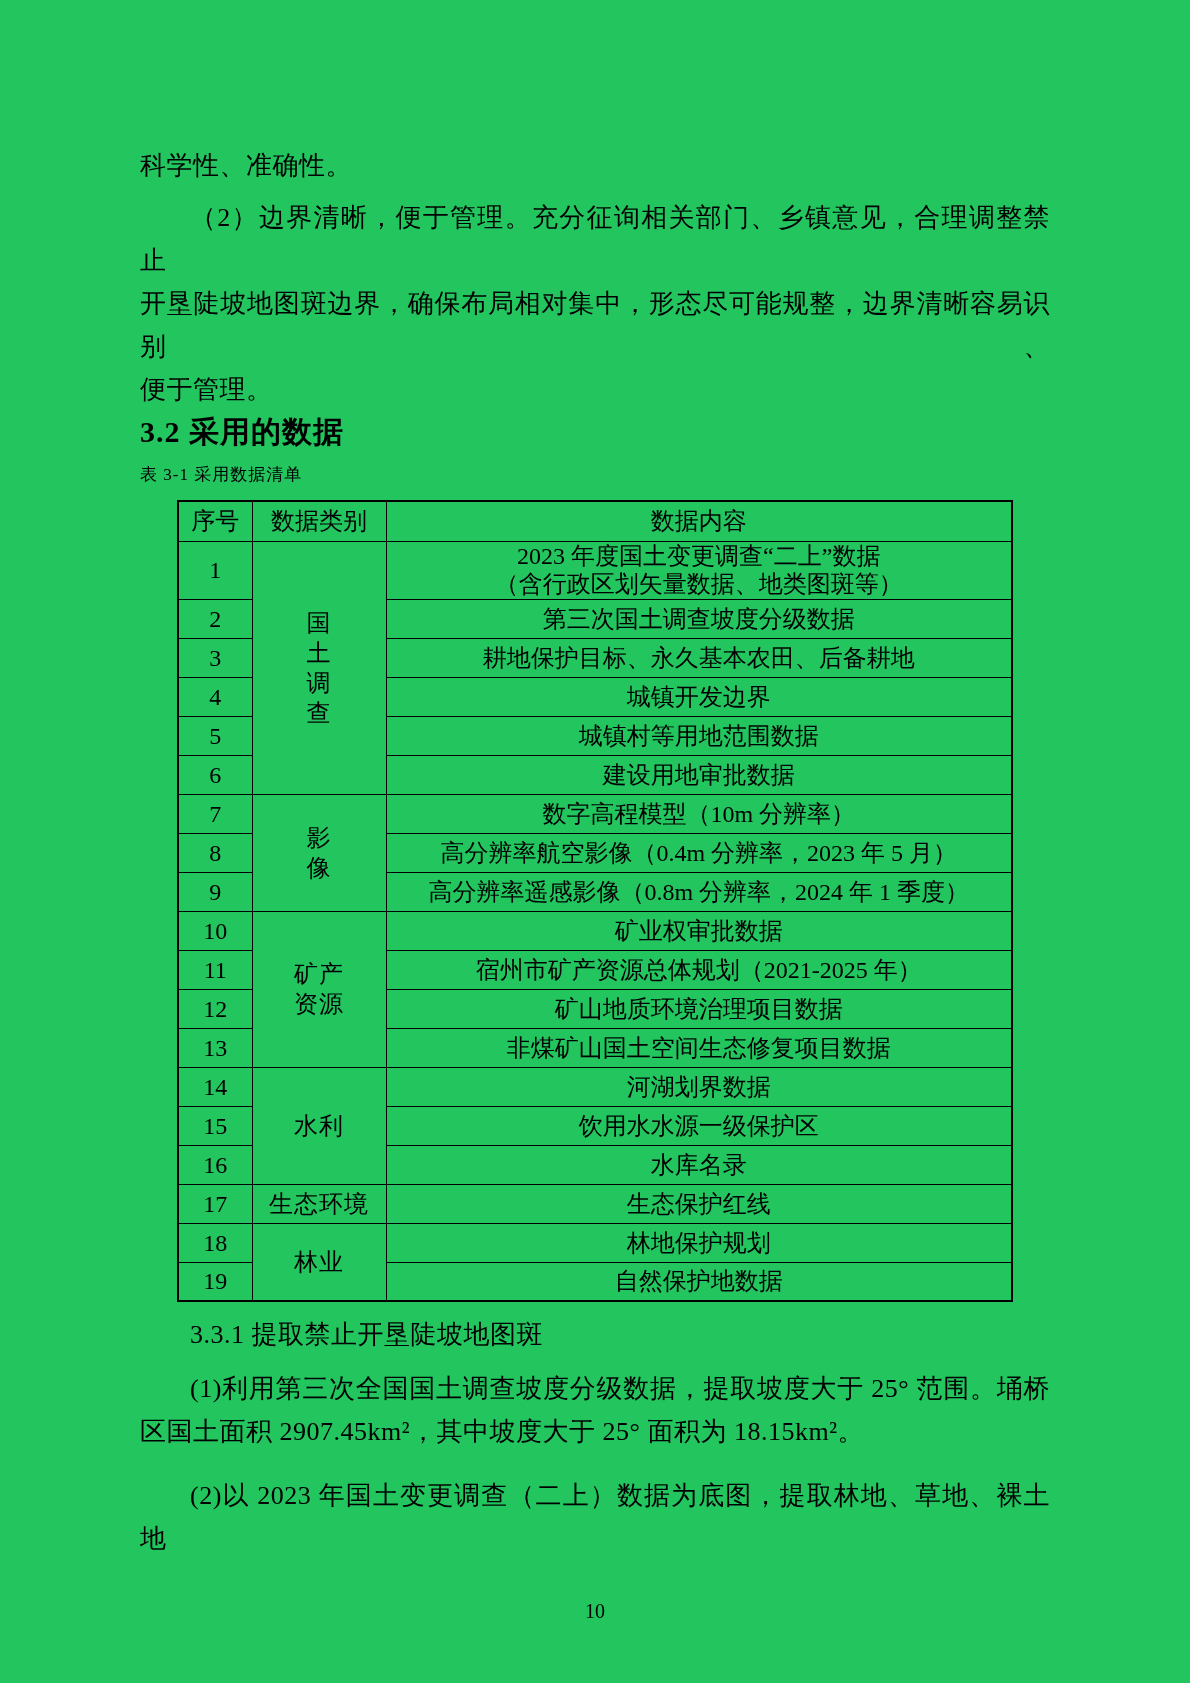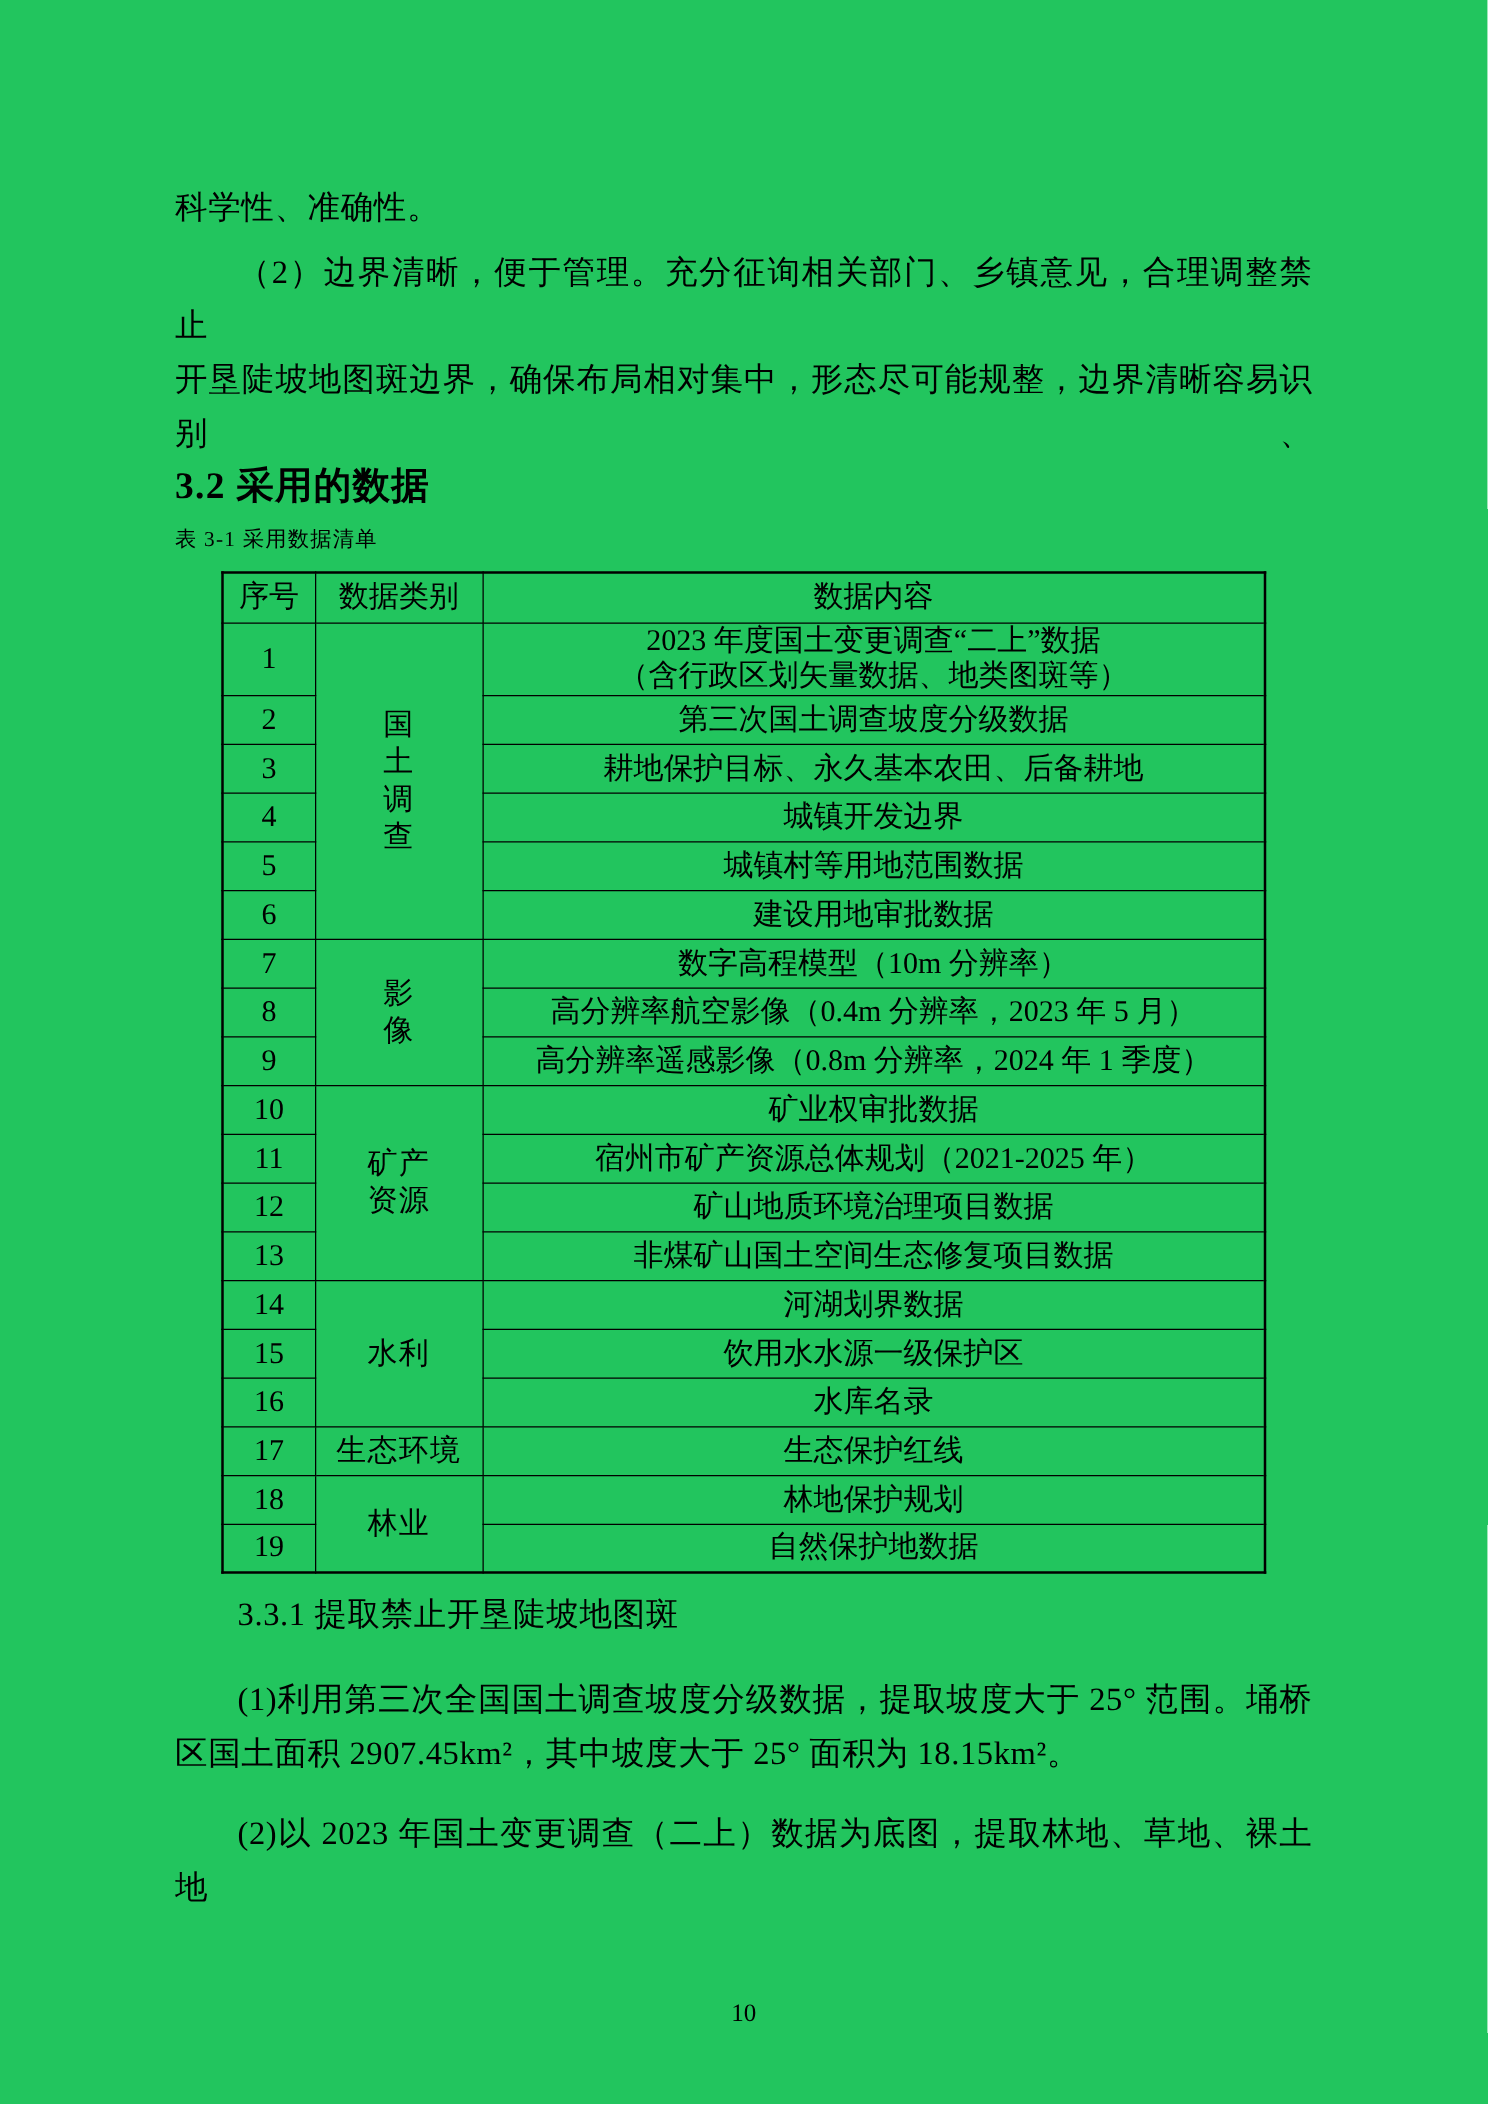--- a/index.html
+++ b/index.html
@@ -61,41 +61,42 @@
     white-space:pre-line;
     overflow:hidden;
   }
   table.datatable { border:2px solid #000000; }
   tr.hrow { height:40px; }
   tr.r-tall { height:58px; }
   tr.r { height:39px; }
   td.c-cat { line-height:42px; letter-spacing:1px; }
   td.c-content.two-line { line-height:28px; }
   .sub331 { margin-top:11px; }
-  .p1 { margin-top:25px; }
+  .p1 { margin-top:11px; }
   .p2 { margin-top:21px; }
   .footer {
     position:absolute;
     left:0; right:0;
     top:1598px;
     text-align:center;
     font-size:20px;
     line-height:26px;
   }
 </style>
 </head>
 <body>
 
 <div class="page">
 
   <div class="bline">科学性、准确性。</div>
 
   <div class="m-para">
     <div class="bline stretch indent">（2）边界清晰，便于管理。充分征询相关部门、乡镇意见，合理调整禁止</div>
     <div class="bline stretch">开垦陡坡地图斑边界，确保布局相对集中，形态尽可能规整，边界清晰容易识别、</div>
+    <div class="bline">便于管理。</div>
   </div>
 
   <h2 class="sec h32">3.2 采用的数据</h2>
 
 
   <div class="caption">表 3-1 采用数据清单</div>
 
   <table class="datatable">
     <colgroup>
       <col style="width:74px">

